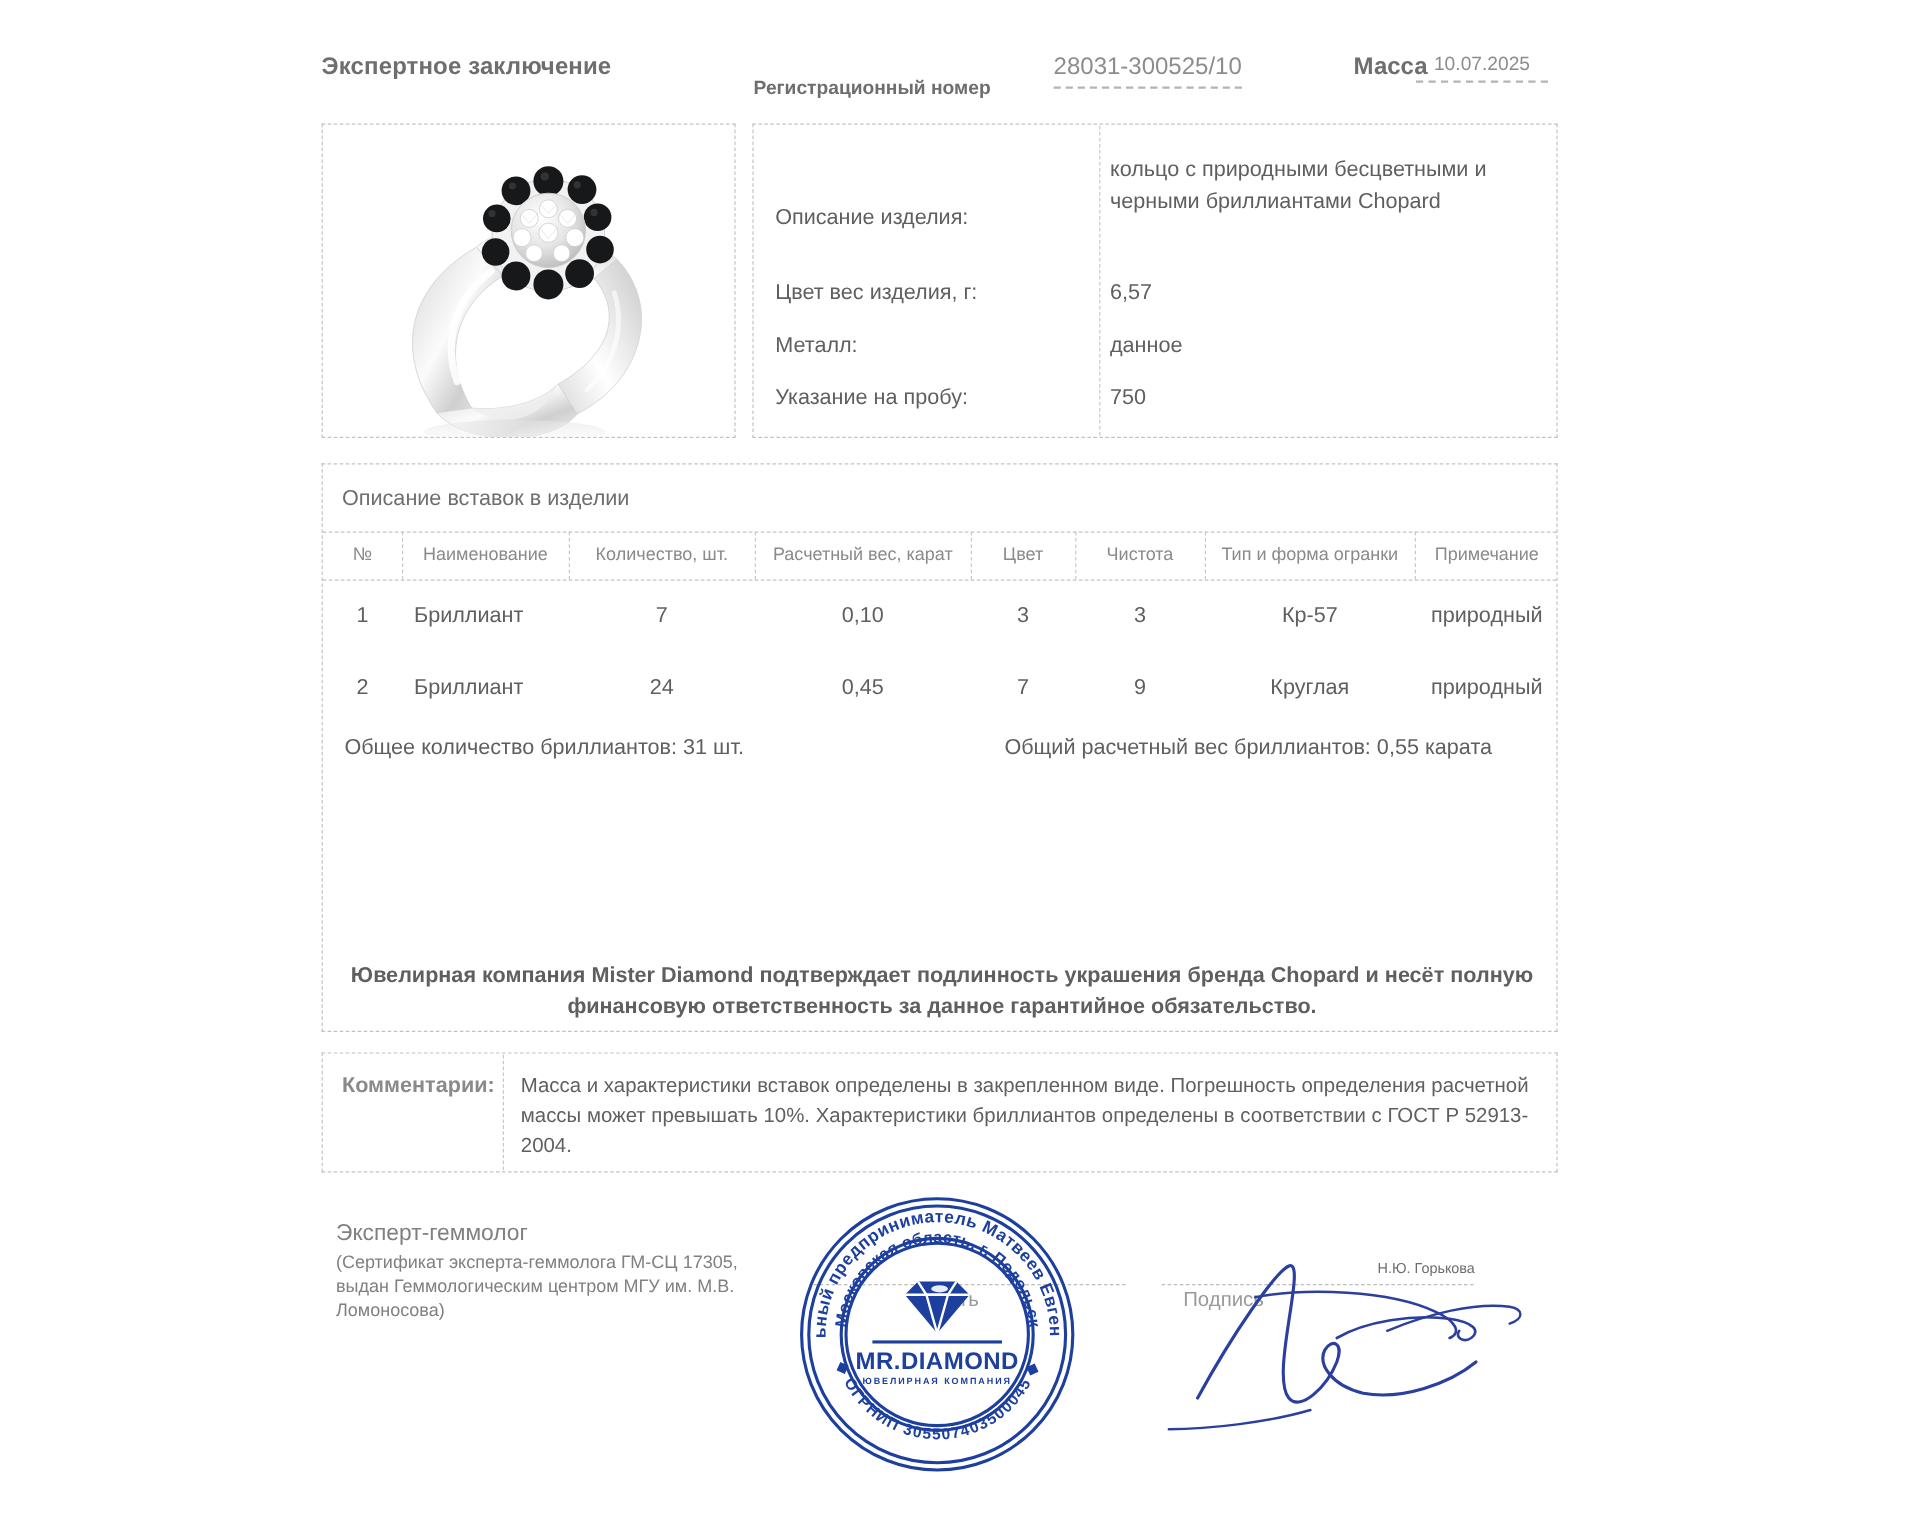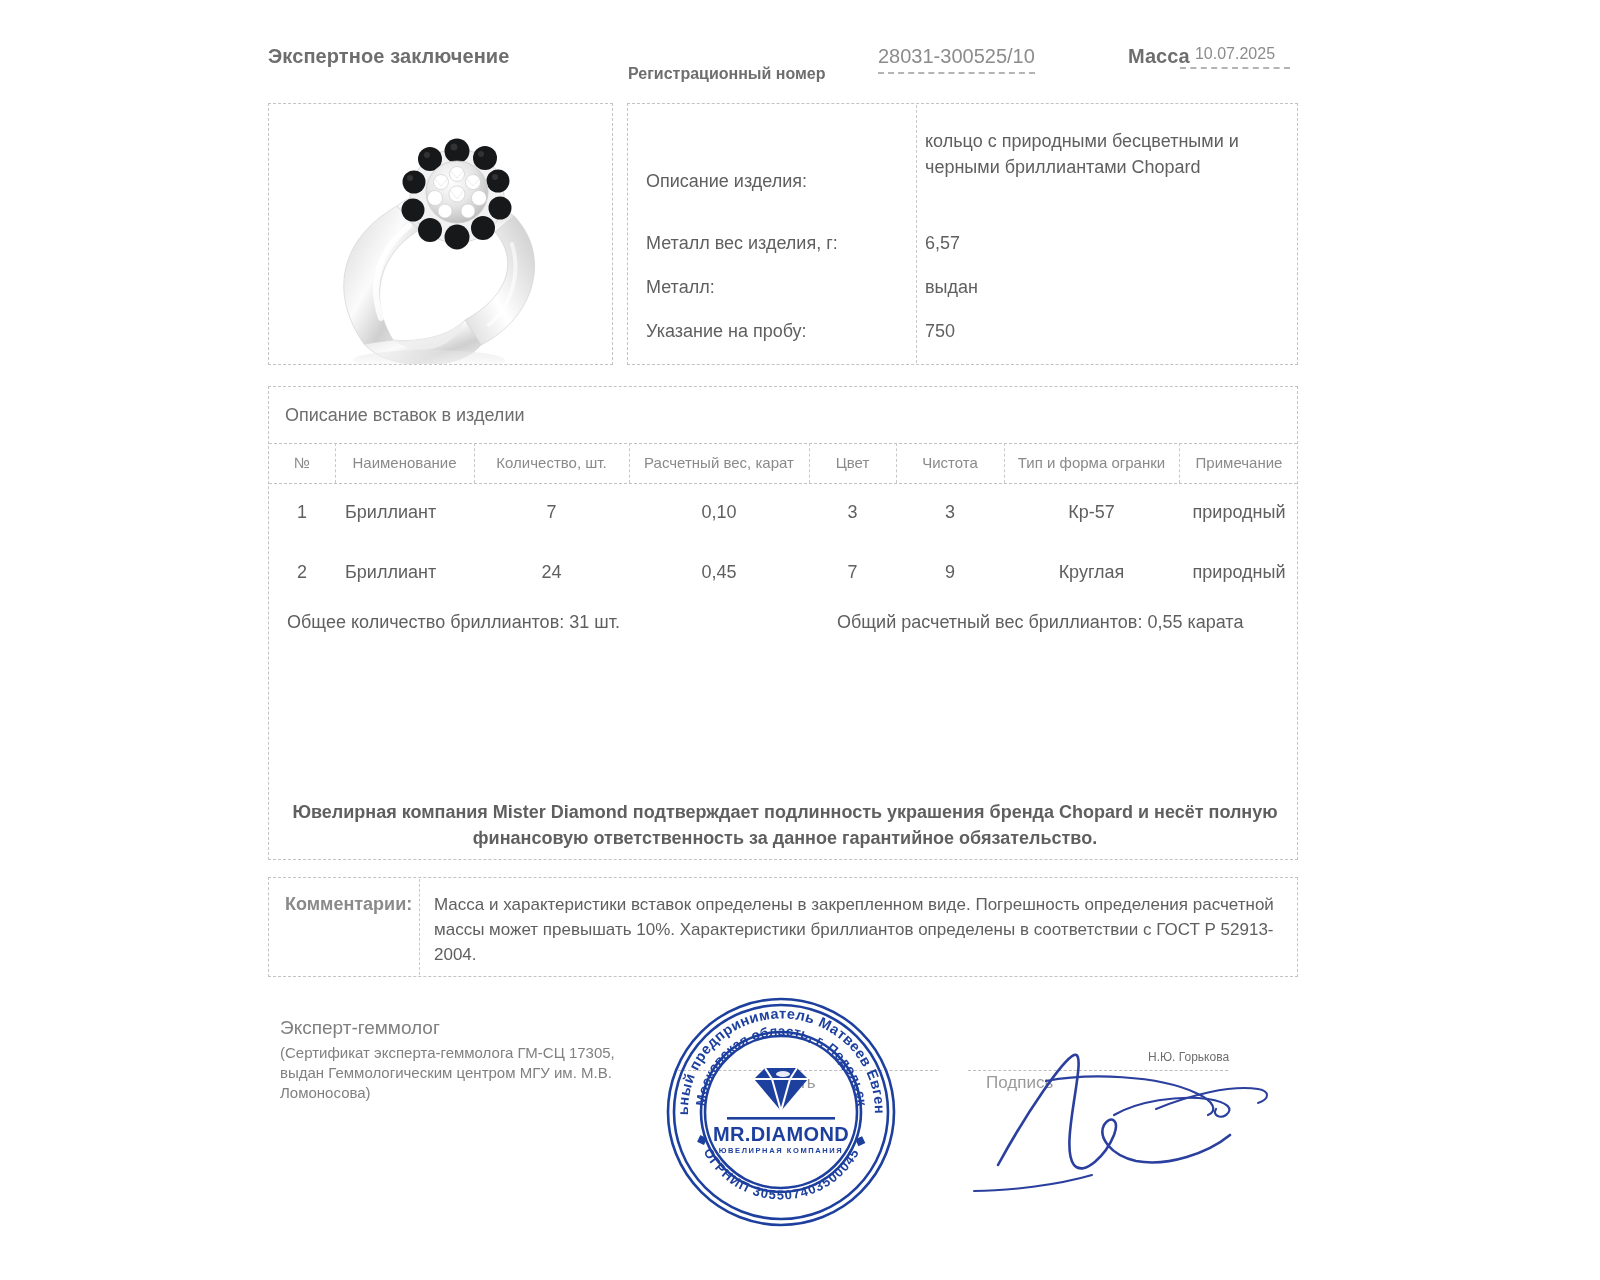--- a/index.html
+++ b/index.html
@@ -442,25 +442,25 @@
       </svg>
     </div>
   </div>
 
   <div class="desc-box box-dashed">
     <div class="desc-divider"></div>
 
     <div class="desc-label" style="top:24px;margin-top:40px;">Описание изделия:</div>
     <div class="desc-value" style="top:24px;">кольцо с природными бесцветными и черными бриллиантами Chopard</div>
 
-    <div class="desc-label" style="top:126px;">Металл вес изделия, г:</div>
+    <div class="desc-label" style="top:126px;">Цвет вес изделия, г:</div>
     <div class="desc-value" style="top:126px;">6,57</div>
 
     <div class="desc-label" style="top:170px;">Металл:</div>
-    <div class="desc-value" style="top:170px;">выдан</div>
+    <div class="desc-value" style="top:170px;">данное</div>
 
     <div class="desc-label" style="top:214px;">Указание на пробу:</div>
     <div class="desc-value" style="top:214px;">750</div>
   </div>
 
   <div class="inserts-box box-dashed">
     <div class="inserts-title">Описание вставок в изделии</div>
 
     <div class="table-head-line-top"></div>
     <div class="table-head-line-bot"></div>

